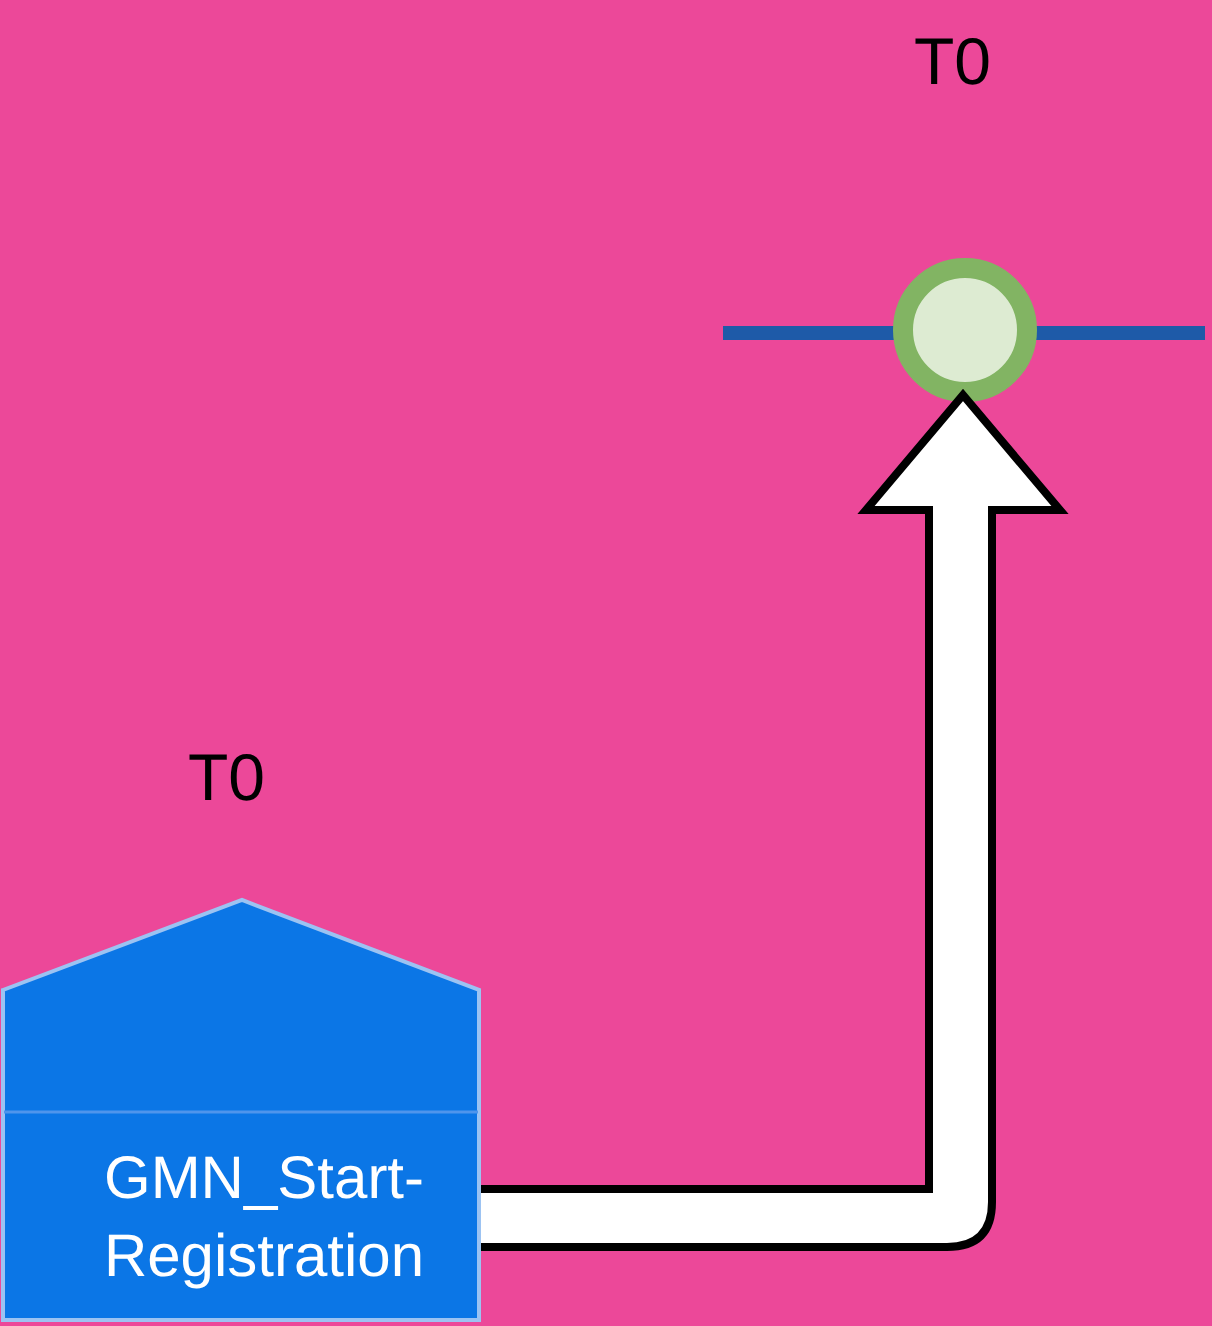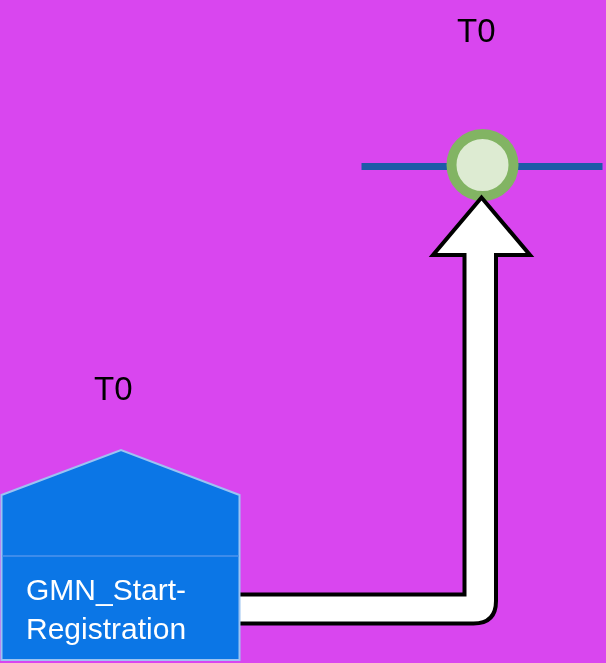--- a/index.html
+++ b/index.html
@@ -5,21 +5,21 @@
   html, body {
     margin: 0;
     padding: 0;
     background: #ffffff;
     font-family: "Liberation Sans", "DejaVu Sans", sans-serif;
   }
   .canvas {
     position: relative;
     width: 606px;
     height: 663px;
-    background: #d946ef;
+    background: #ec4899;
     overflow: hidden;
   }
   .canvas svg {
     position: absolute;
     left: 0;
     top: 0;
   }
   .timer-label {
     position: absolute;
     color: #000000;
@@ -36,21 +36,21 @@
     top: 372px;
   }
   .event-name {
     position: absolute;
     left: 26px;
     top: 570px;
     width: 212px;
     color: #ffffff;
     font-size: 30px;
     line-height: 39px;
-    text-align: left;
+    text-align: center;
   }
 </style>
 </head>
 <body>
 
 <div class="canvas">
 
   <svg width="606" height="663" viewBox="0 0 606 663">
 
     <line x1="361.5" y1="166.5" x2="602.5" y2="166.5" stroke-width="7" stroke="#1e5aa8"></line>

